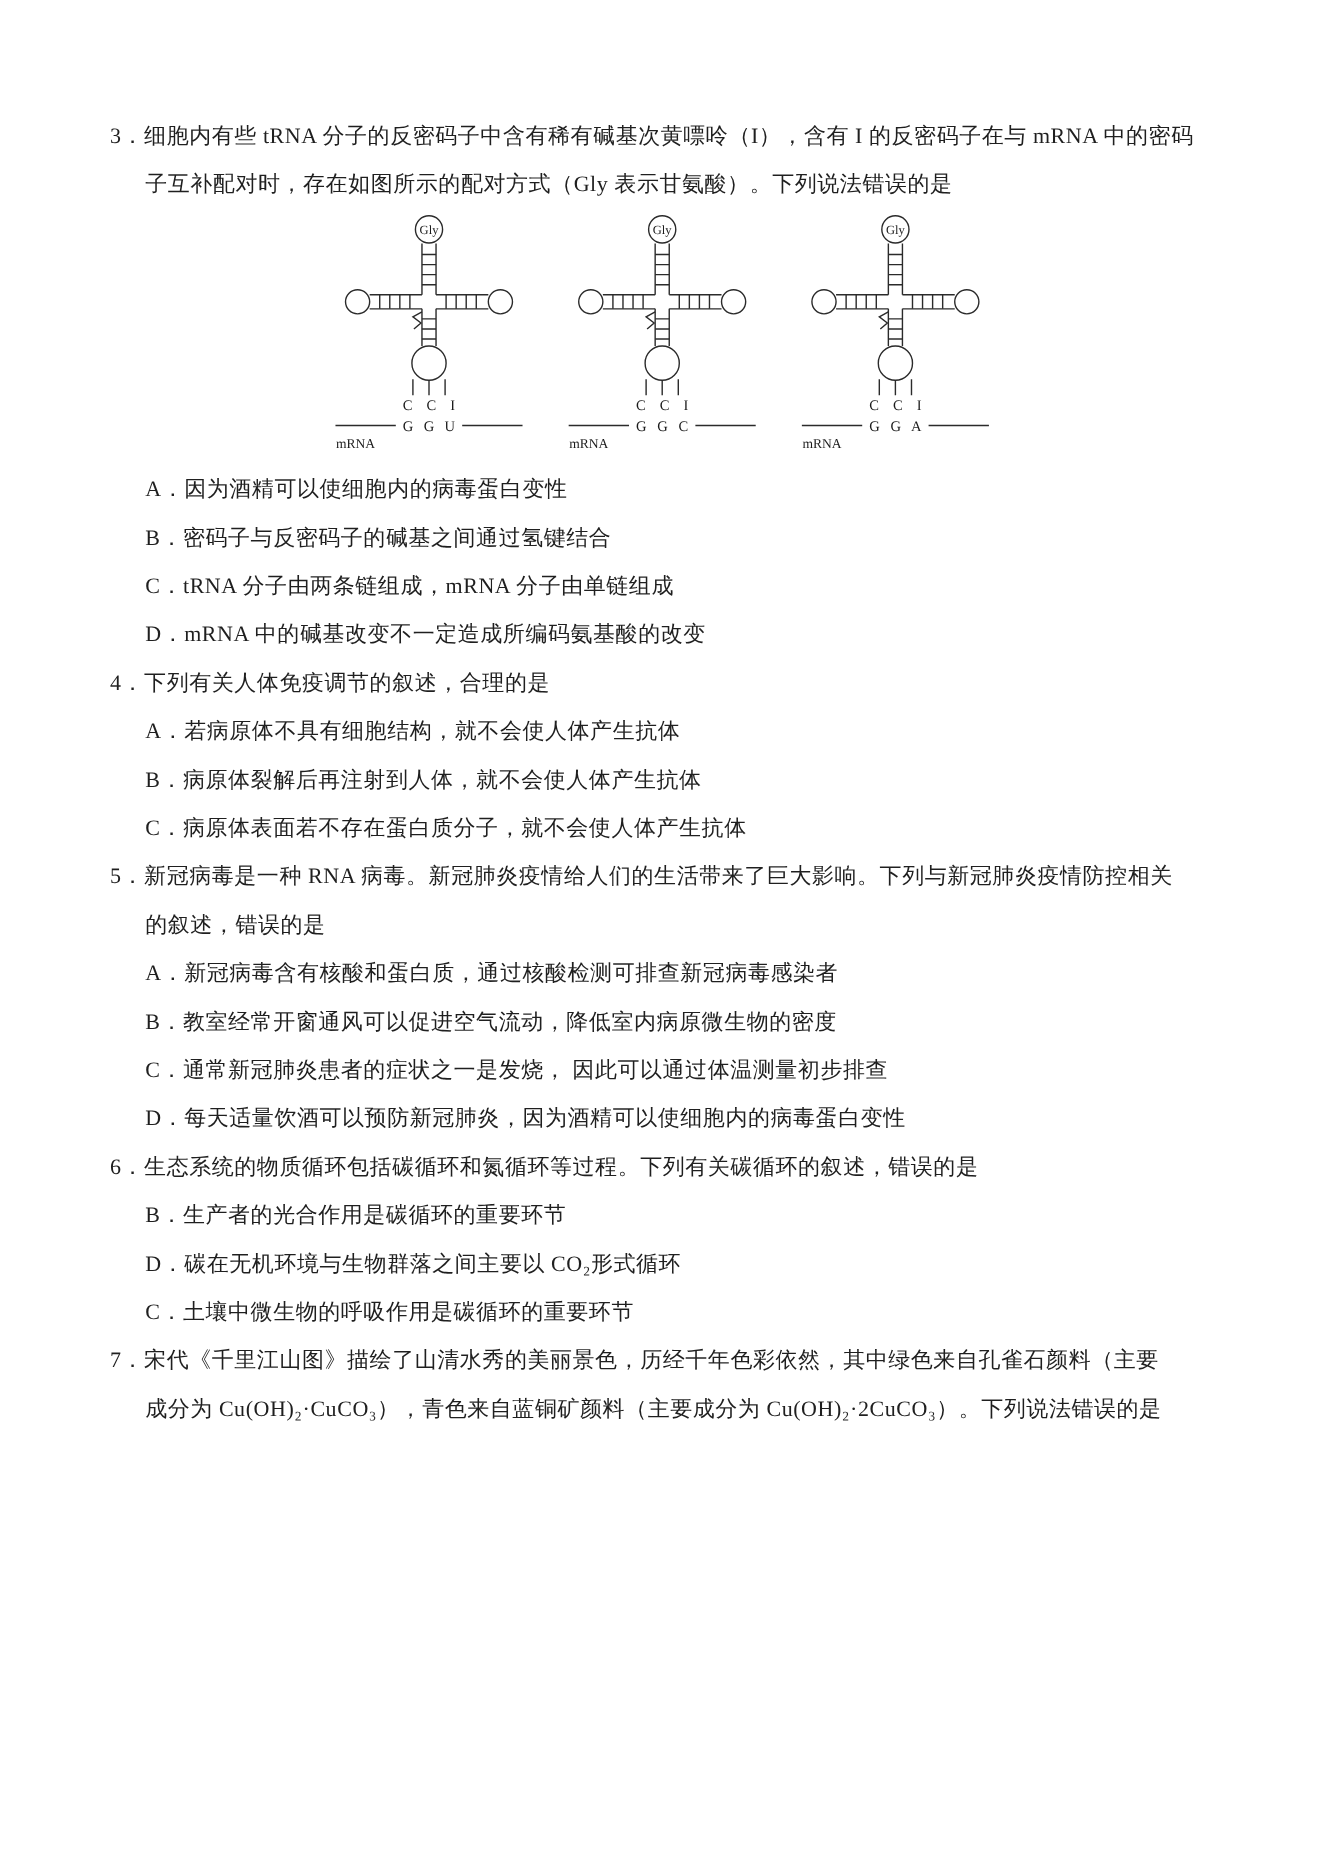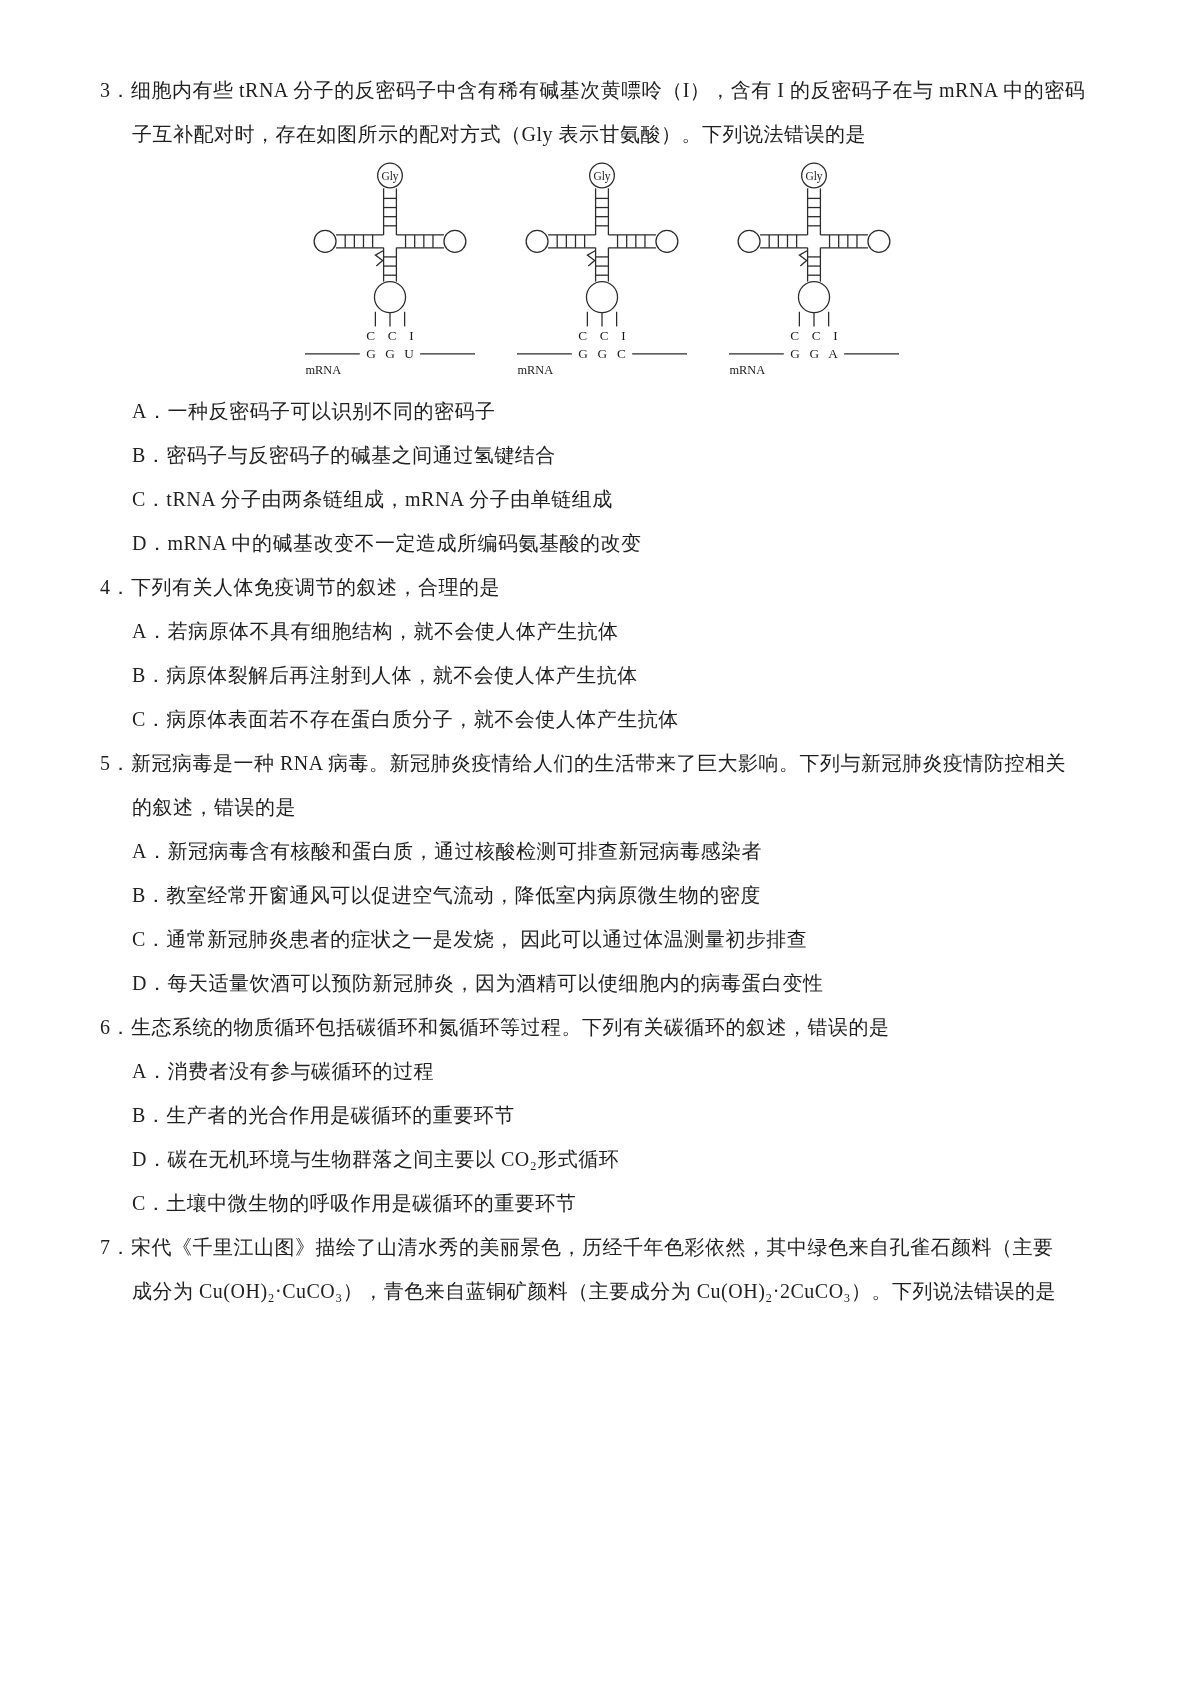--- a/index.html
+++ b/index.html
@@ -4,21 +4,21 @@
 <style>
   html,body { margin:0; padding:0; background:#ffffff; }
   .page {
     position: relative;
     width: 1200px;
     height: 1493px;
     box-sizing: border-box;
     background: #ffffff;
     color: #1f1f1f;
     font-family: "Liberation Serif", "DejaVu Serif", serif;
-    padding: 68px 96px 0 100px;
+    padding: 101px 96px 0 100px;
     overflow: hidden;
   }
   .line {
     font-size: 20px;
     height: 44px;
     display: flex;
     align-items: center;
     white-space: pre;
     letter-spacing: 0.5px;
   }
@@ -172,21 +172,21 @@
         <g text-anchor="middle">
           <text x="105" y="21.5" font-size="12.5">Gly</text>
           <text x="105" y="197" font-size="14.5" textLength="52">C C I</text>
           <text x="105" y="217" font-size="14.5" textLength="52">G G A</text>
           <text x="32" y="234" font-size="13.5">mRNA</text>
         </g>
       </svg>
 
     </figure>
 
-    <div class="line indent">A．一种反密码子可以识别不同的密码子</div>
+    <div class="line indent">A．因为酒精可以使细胞内的病毒蛋白变性</div>
     <div class="line indent">B．密码子与反密码子的碱基之间通过氢键结合</div>
     <div class="line indent">C．tRNA 分子由两条链组成，mRNA 分子由单链组成</div>
     <div class="line indent">D．mRNA 中的碱基改变不一定造成所编码氨基酸的改变</div>
   </section>
 
   <section>
     <div class="line">4．下列有关人体免疫调节的叙述，合理的是</div>
     <div class="line indent">A．若病原体不具有细胞结构，就不会使人体产生抗体</div>
     <div class="line indent">B．病原体裂解后再注射到人体，就不会使人体产生抗体</div>
     <div class="line indent">C．病原体表面若不存在蛋白质分子，就不会使人体产生抗体</div>
@@ -196,21 +196,20 @@
     <div class="line">5．新冠病毒是一种 RNA 病毒。新冠肺炎疫情给人们的生活带来了巨大影响。下列与新冠肺炎疫情防控相关</div>
     <div class="line indent">的叙述，错误的是</div>
     <div class="line indent">A．新冠病毒含有核酸和蛋白质，通过核酸检测可排查新冠病毒感染者</div>
     <div class="line indent">B．教室经常开窗通风可以促进空气流动，降低室内病原微生物的密度</div>
     <div class="line indent">C．通常新冠肺炎患者的症状之一是发烧， 因此可以通过体温测量初步排查</div>
     <div class="line indent">D．每天适量饮酒可以预防新冠肺炎，因为酒精可以使细胞内的病毒蛋白变性</div>
   </section>
 
   <section>
     <div class="line">6．生态系统的物质循环包括碳循环和氮循环等过程。下列有关碳循环的叙述，错误的是</div>
-    <div class="line indent">A．消费者没有参与碳循环的过程</div>
     <div class="line indent">B．生产者的光合作用是碳循环的重要环节</div>
     <div class="line indent">D．碳在无机环境与生物群落之间主要以 CO₂形式循环</div>
     <div class="line indent">C．土壤中微生物的呼吸作用是碳循环的重要环节</div>
   </section>
 
   <section>
     <div class="line">7．宋代《千里江山图》描绘了山清水秀的美丽景色，历经千年色彩依然，其中绿色来自孔雀石颜料（主要</div>
     <div class="line indent">成分为 Cu(OH)₂·CuCO₃），青色来自蓝铜矿颜料（主要成分为 Cu(OH)₂·2CuCO₃）。下列说法错误的是</div>
   </section>
 

